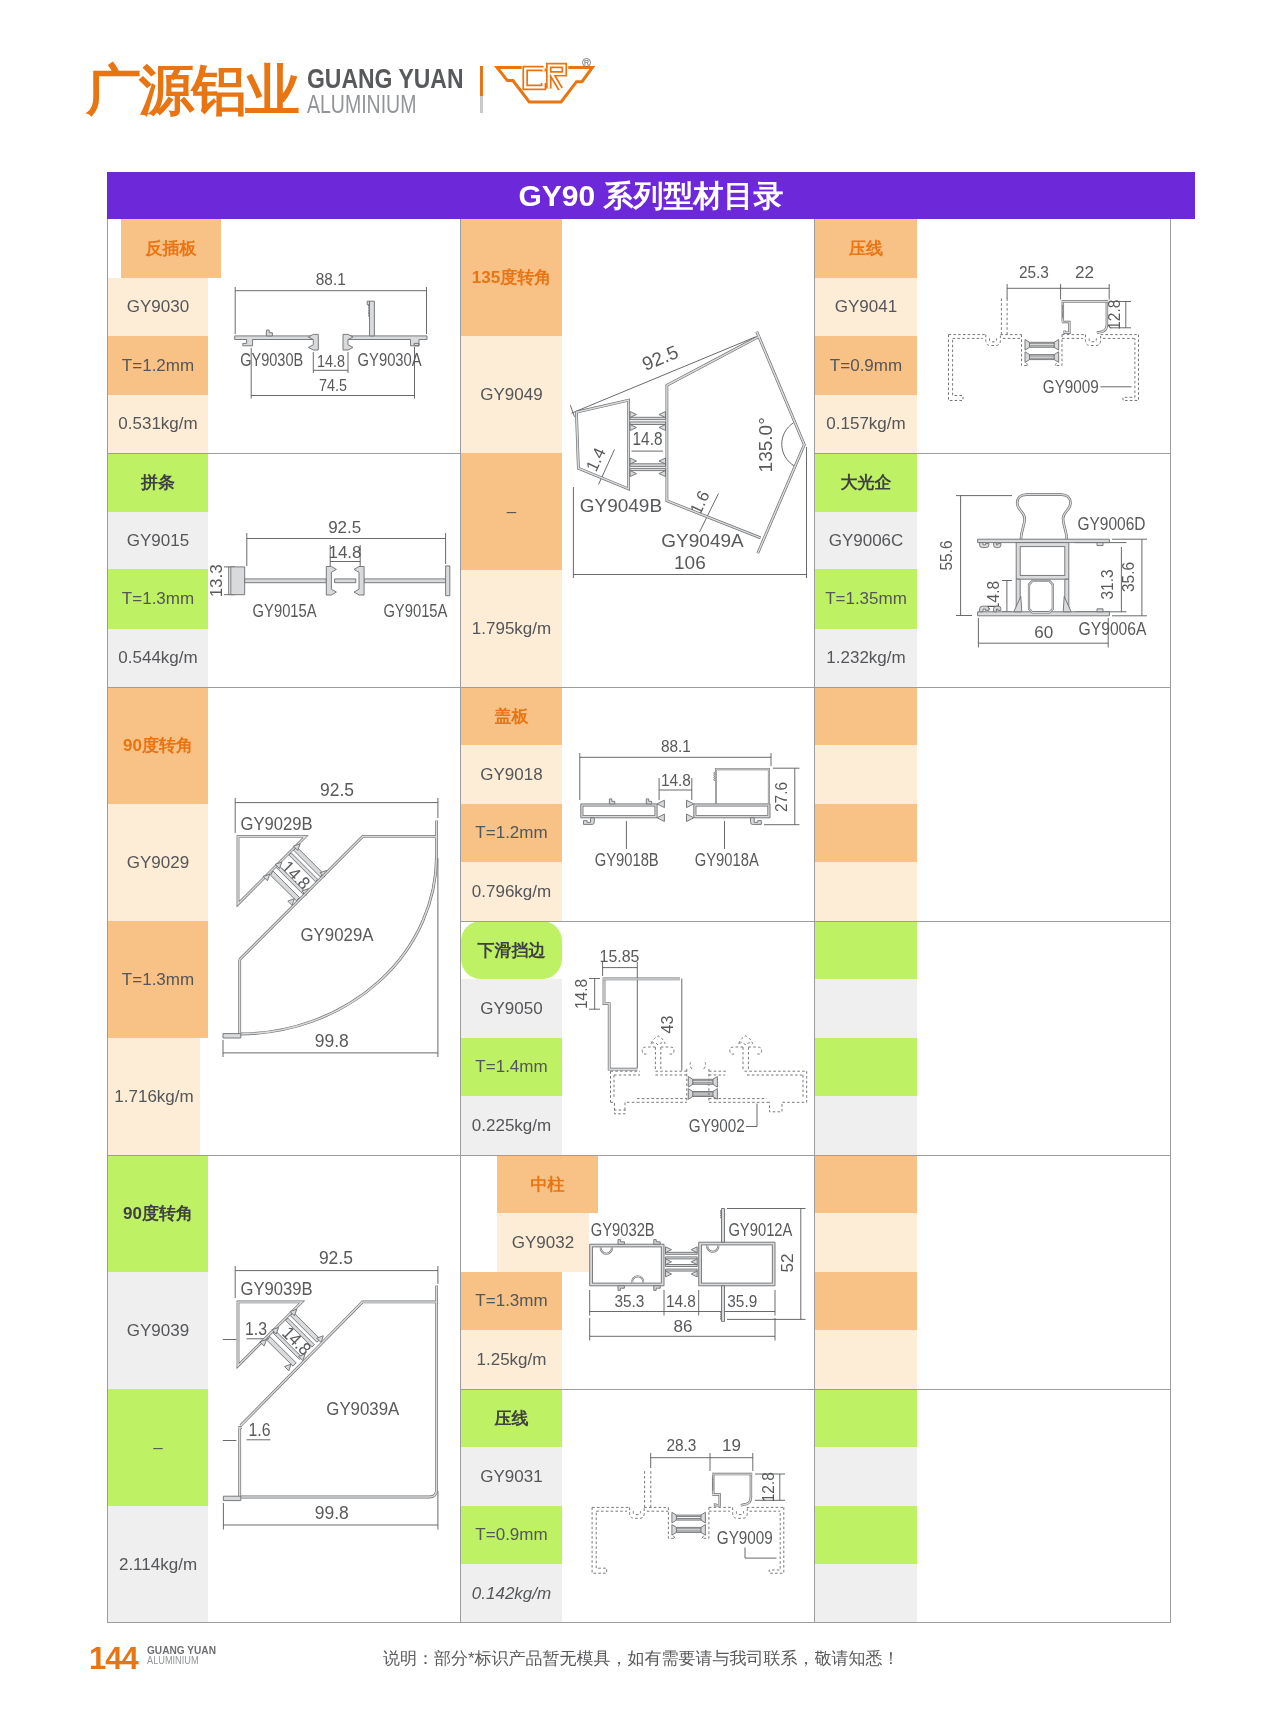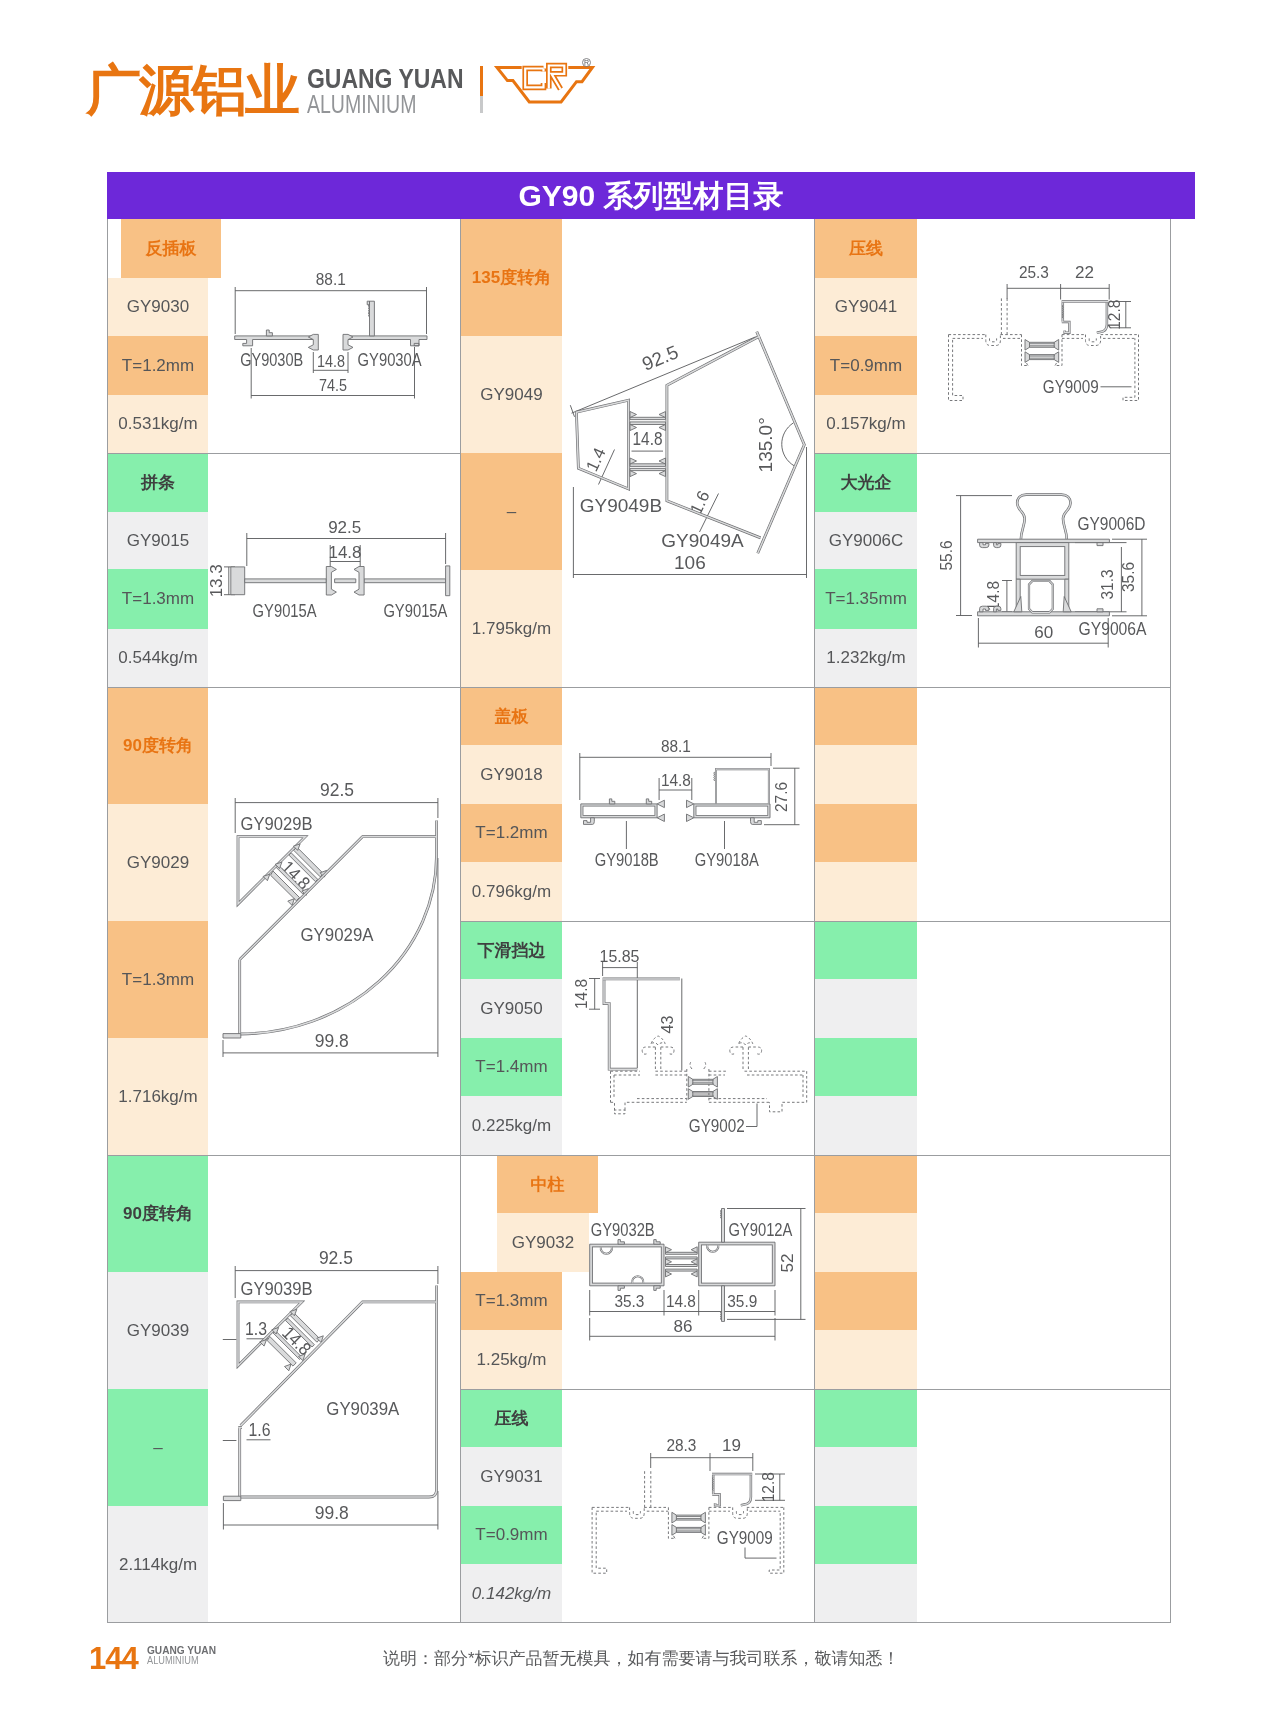--- a/index.html
+++ b/index.html
@@ -1,21 +1,21 @@
 <!DOCTYPE html>
 <html><head>
 <meta charset="utf-8">
 <style>
   html,body{margin:0;padding:0;}
   body{width:1277px;height:1721px;background:#ffffff;font-family:"Liberation Sans", sans-serif;position:relative;overflow:hidden;}
   .abs{position:absolute;}
   .cell{position:absolute;display:flex;align-items:center;justify-content:center;font-size:17px;color:#555658;}
   .co{background:#f8c185;}  
   .cc{background:#fdecd6;}  
-  .cg{background:#86efac;}  
+  .cg{background:#bef264;}  
   .cl{background:#efeff0;}  
   .cat{font-weight:bold;font-size:17px;}
   .cato{color:#e87413;}
   .catg{color:#3f4040;}
   .vline{position:absolute;width:1px;background:#9b9da0;}
   .hline{position:absolute;height:1px;background:#9b9da0;}
   svg{position:absolute;overflow:visible;}
   svg text{font-family:"Liberation Sans", sans-serif;fill:#58595b;}
 </style>
 </head>
@@ -61,21 +61,21 @@
 <div class="cell cg" style="left:108px;top:569px;width:100px;height:60px;">T=1.3mm</div>
 
 <div class="cell cl" style="left:108px;top:629px;width:100px;height:58px;">0.544kg/m</div>
 
 <div class="cell co cat cato" style="left:108px;top:687px;width:100px;height:117px;">90度转角</div>
 
 <div class="cell cc" style="left:108px;top:804px;width:100px;height:117px;">GY9029</div>
 
 <div class="cell co" style="left:108px;top:921px;width:100px;height:117px;">T=1.3mm</div>
 
-<div class="cell cc" style="left:108px;top:1038px;width:100px;height:117px;">1.716kg/m</div>
+<div class="cell cc" style="left:108px;top:1038px;width:92px;height:117px;">1.716kg/m</div>
 
 <div class="cell cg cat catg" style="left:108px;top:1155px;width:100px;height:117px;">90度转角</div>
 
 <div class="cell cl" style="left:108px;top:1272px;width:100px;height:117px;">GY9039</div>
 
 <div class="cell cg" style="left:108px;top:1389px;width:100px;height:117px;">–</div>
 
 <div class="cell cl" style="left:108px;top:1506px;width:100px;height:117px;">2.114kg/m</div>
 
 <div class="cell co cat cato" style="left:461px;top:219px;width:101px;height:117px;">135度转角</div>
@@ -87,21 +87,21 @@
 <div class="cell cc" style="left:461px;top:570px;width:101px;height:117px;">1.795kg/m</div>
 
 <div class="cell co cat cato" style="left:461px;top:687px;width:101px;height:58px;">盖板</div>
 
 <div class="cell cc" style="left:461px;top:745px;width:101px;height:59px;">GY9018</div>
 
 <div class="cell co" style="left:461px;top:804px;width:101px;height:58px;">T=1.2mm</div>
 
 <div class="cell cc" style="left:461px;top:862px;width:101px;height:59px;">0.796kg/m</div>
 
-<div class="cell cg cat catg" style="left:461px;top:921px;width:101px;height:58px;">下滑挡边</div>
+<div class="cell cg cat catg" style="left:461px;top:921px;width:101px;height:58px;border-radius:20px;">下滑挡边</div>
 
 <div class="cell cl" style="left:461px;top:979px;width:101px;height:59px;">GY9050</div>
 
 <div class="cell cg" style="left:461px;top:1038px;width:101px;height:58px;">T=1.4mm</div>
 
 <div class="cell cl" style="left:461px;top:1096px;width:101px;height:59px;">0.225kg/m</div>
 
 <div class="cell co cat cato" style="left:461px;top:1155px;width:101px;height:58px;margin-left:36px;">中柱</div>
 
 <div class="cell cc" style="left:461px;top:1213px;width:92px;height:59px;margin-left:36px;">GY9032</div>

